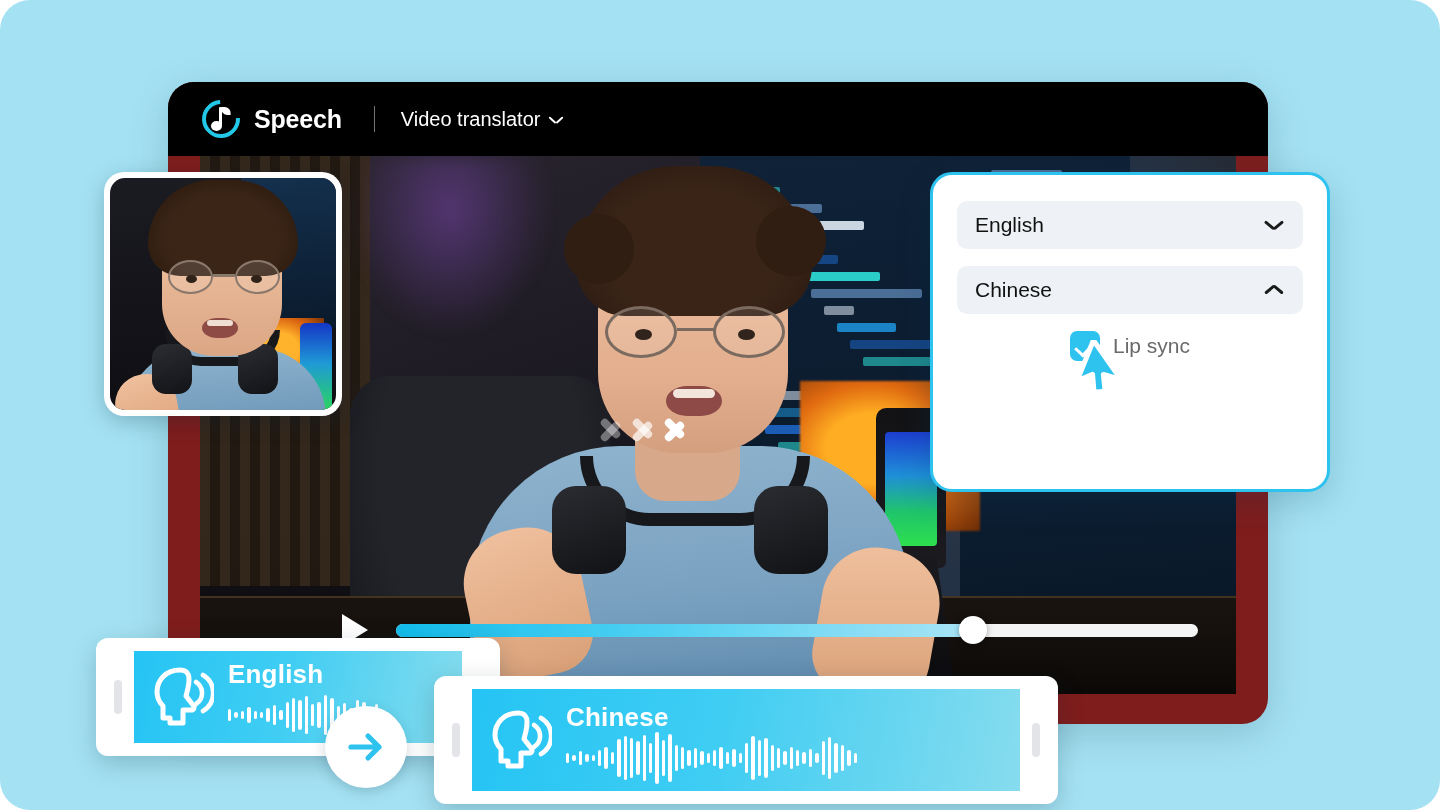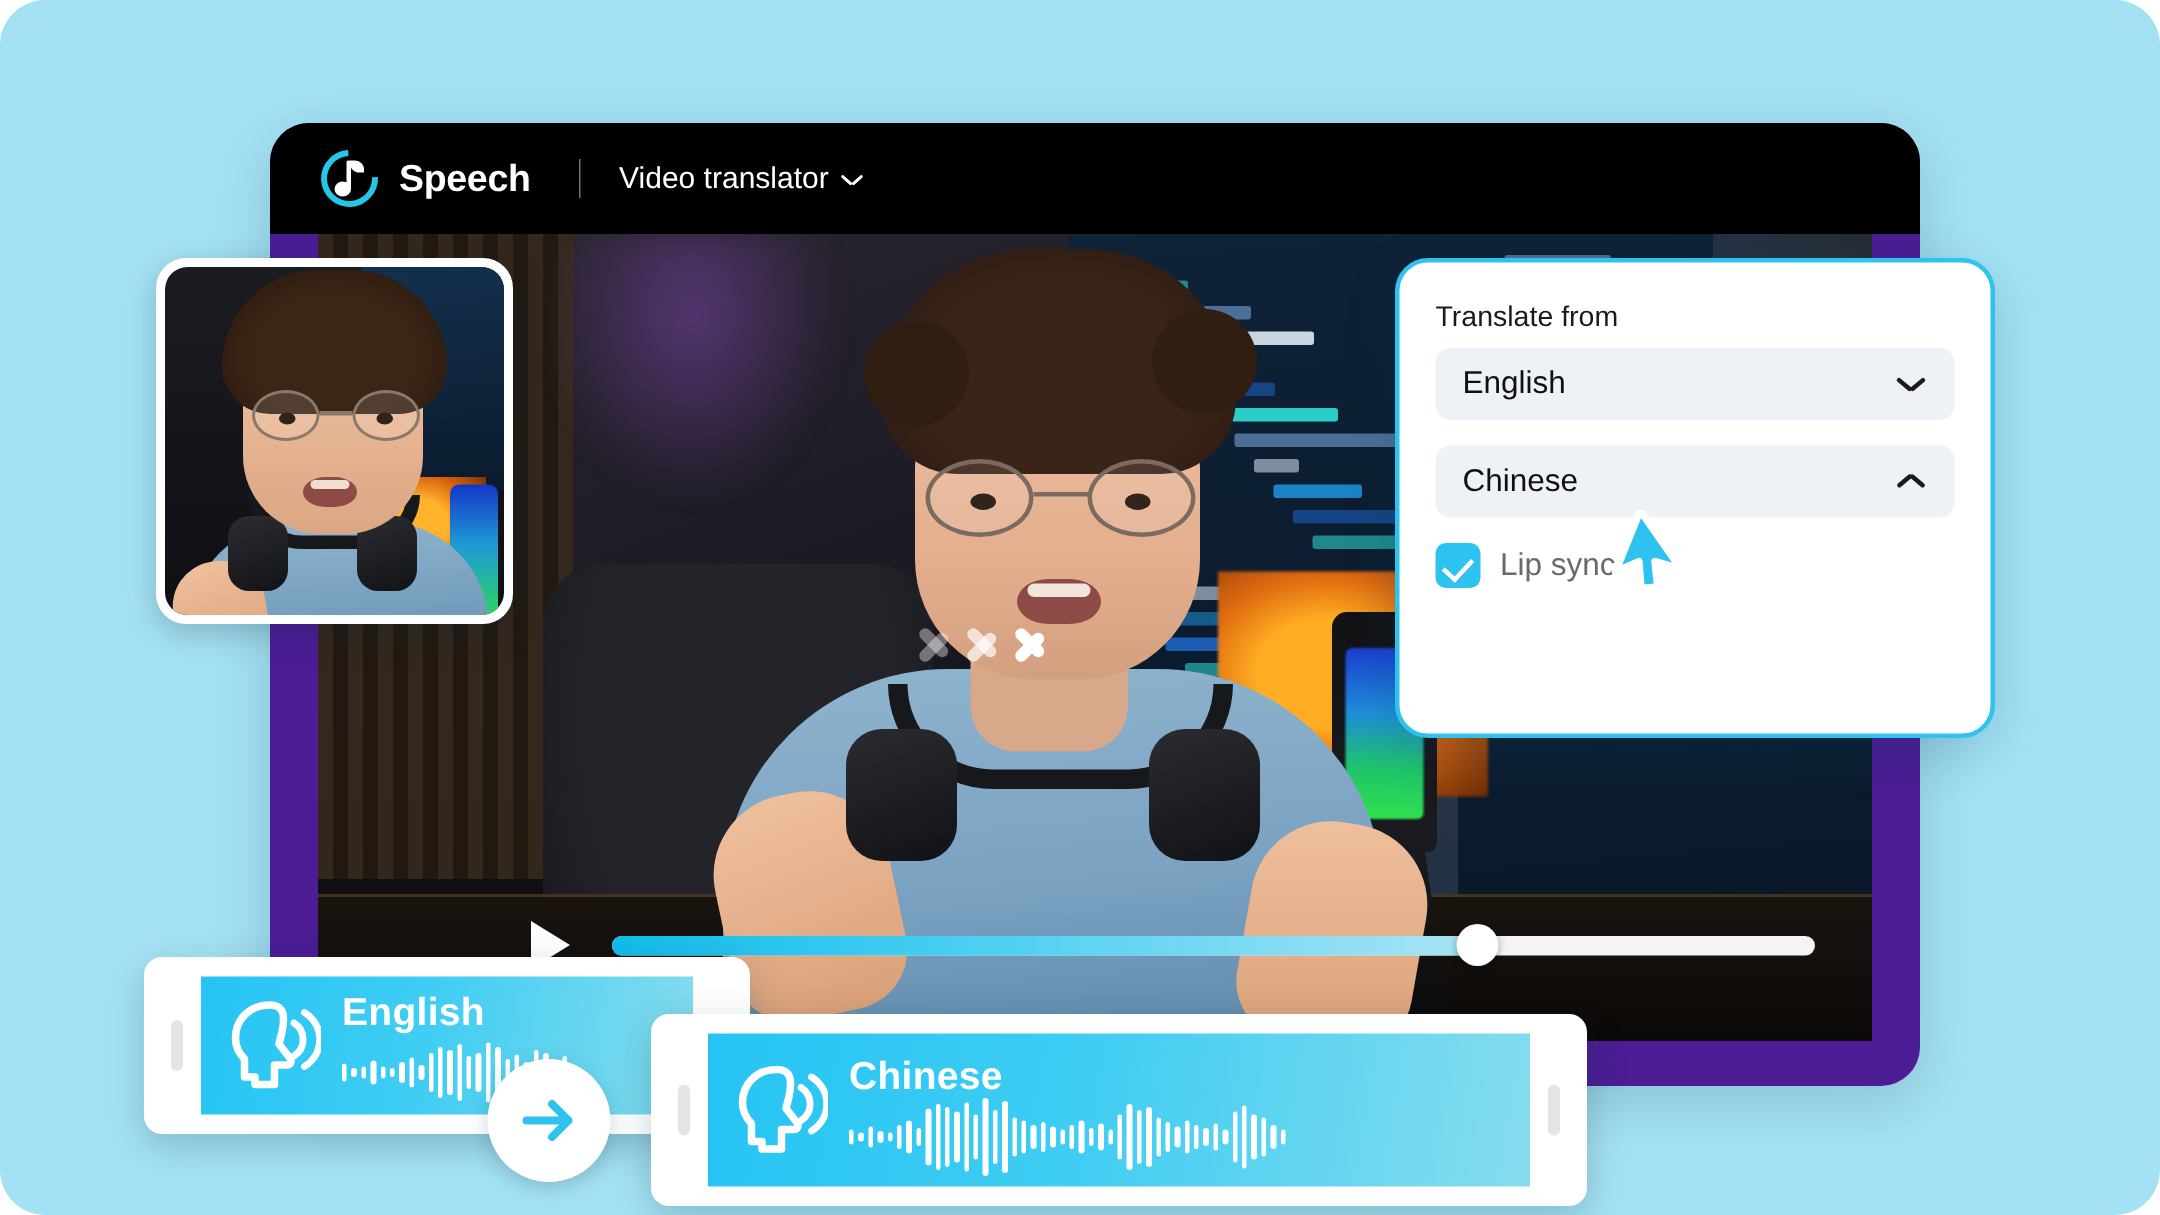--- a/index.html
+++ b/index.html
@@ -15,23 +15,23 @@
     position: relative;
     width: 1440px; height: 810px;
     background: #a4e2f3;
     border-radius: 30px;
     overflow: hidden;
   }
 
   
   #app-window {
     position: absolute;
-    left: 180px; top: 82px;
+    left: 168px; top: 82px;
     width: 1100px; height: 642px;
-    background: #4c1d95;
+    background: #7f1d1d;
     border-radius: 26px;
     box-shadow: 0 10px 40px rgba(10,40,60,.18);
     overflow: hidden;
     text-align: right;
   }
   #app-header {
     position: absolute; left: 0; top: 0;
     width: 100%; height: 74px;
     background: #000000;
     display: flex; align-items: center;
@@ -384,21 +384,21 @@
   .select-chevron::before, .select-chevron::after {
     content:""; position:absolute; top: 0;
     width: 12px; height: 2.6px; background: #1b1b1b; border-radius: 2px;
   }
   .select-chevron.down::before { left: 0; transform: rotate(40deg); transform-origin: left center; }
   .select-chevron.down::after  { right: 0; transform: rotate(-40deg); transform-origin: right center; }
   .select-chevron.up::before { left: 0; top: 7px; transform: rotate(-40deg); transform-origin: left center; }
   .select-chevron.up::after  { right: 0; top: 7px; transform: rotate(40deg); transform-origin: right center; }
 
   #panel-bottom-row {
-    display: flex; align-items: center; justify-content: flex-start;
+    display: flex; align-items: center; justify-content: center;
     margin-top: 16px;
   }
   .checkbox-wrap { display: flex; align-items: center; gap: 13px; cursor: pointer; }
   .checkbox {
     width: 30px; height: 30px; border-radius: 7px; background: #2ec2ef;
     position: relative;
   }
   .checkbox::after {
     content:""; position:absolute; left: 9px; top: 6px;
     width: 9px; height: 16px;
@@ -602,21 +602,20 @@
         <div class="t-bridge"></div>
         <div class="t-lens r">
             <span class="t-eye r"></span>
           </div>
       </div>
       <div class="t-mouth"></div>
     </div>
   </div>
 
   <div id="translate-panel">
-    <div class="field-label">Translate from</div>
     <div class="select-box">
       <span>English</span>
       <span class="select-chevron down"></span>
     </div>
 
     <div class="select-box">
       <span>Chinese</span>
       <span class="select-chevron up"></span>
     </div>
 

